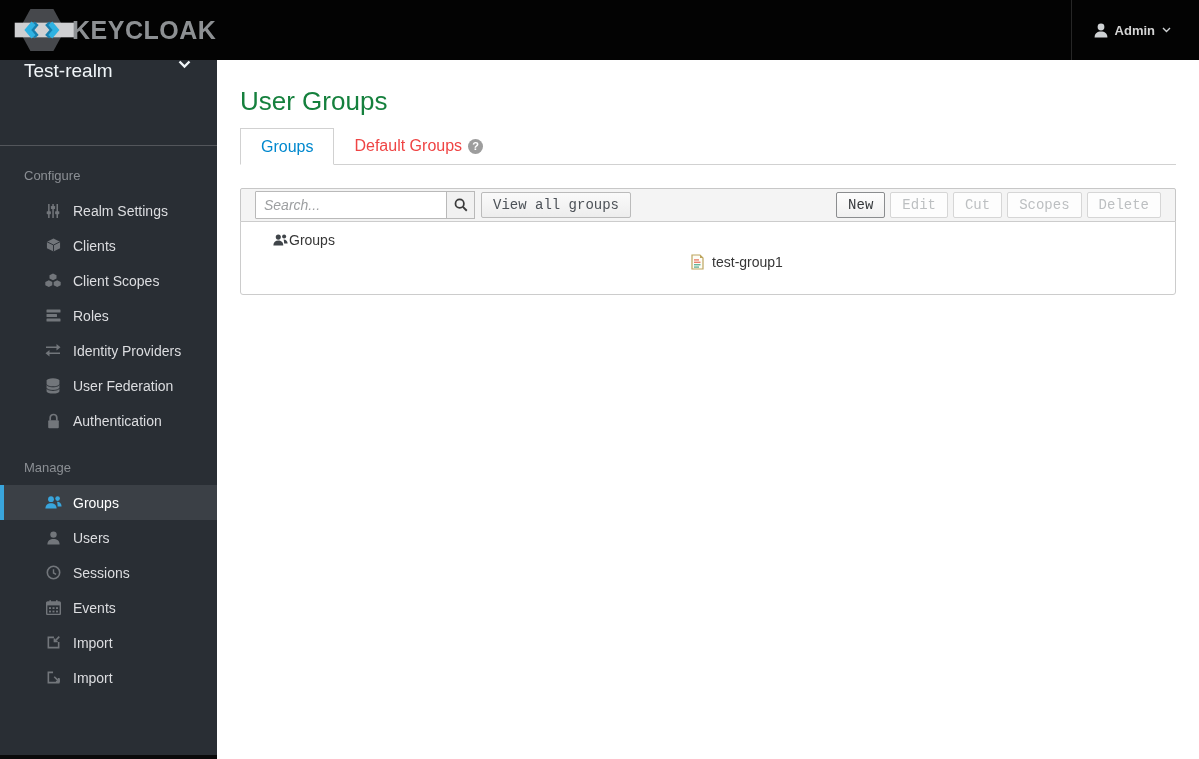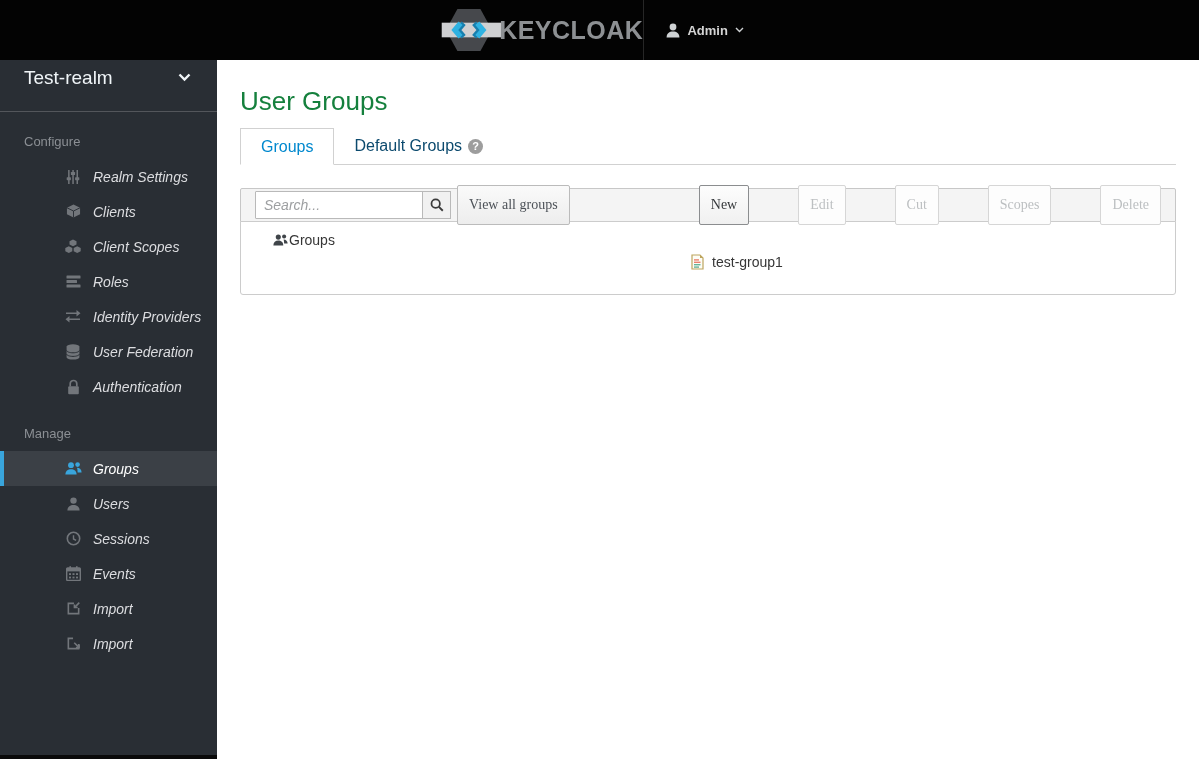--- a/index.html
+++ b/index.html
@@ -1,58 +1,58 @@
 <!DOCTYPE html>
 <html><head>
 <meta charset="utf-8">
 <style>
   * { margin:0; padding:0; box-sizing:border-box; }
   html,body { width:1199px; height:759px; overflow:hidden; }
   body { font-family:"Liberation Sans","DejaVu Sans",sans-serif; background:#fff; position:relative; }
 
   
-  .header { height:60px; background:#030303; display:flex; align-items:center; justify-content:center; }
+  .header { height:60px; background:#030303; display:flex; align-items:center; justify-content:space-between; }
   .brand { display:flex; align-items:center; padding-left:10px; }
   .brand-text { font-size:25px; font-weight:bold; color:#8d9093; letter-spacing:.5px; margin-left:-6px; }
   .user-menu { height:60px; display:flex; align-items:center; gap:7px; padding:0 28px 0 22px; border-left:1px solid #262626; cursor:pointer; }
   .user-menu .uname { color:#d4d4d4; font-size:13px; font-weight:bold; }
 
   
   .layout { display:flex; height:699px; }
 
   
   .sidebar { width:217px; background:#292e34; position:relative; flex:0 0 217px; display:flex; flex-direction:column; }
   .sidebar::after { content:""; position:absolute; left:0; bottom:0; width:100%; height:4px; background:#0a0a0a; }
-  .realm-selector { height:52px; display:flex; align-items:center; justify-content:space-between; padding:0 26px 16px 24px; border-bottom:1px solid #53565b; cursor:pointer; }
+  .realm-selector { height:86px; display:flex; align-items:flex-start; justify-content:space-between; padding:0 26px 16px 24px; border-bottom:1px solid #53565b; cursor:pointer; }
   .realm-selector .realm-name { color:#f0f5f8; font-size:19px; font-weight:300; }
   .nav-section-label { padding:22px 0 10px 24px; color:#8b8f94; font-size:13px; }
-  .nav-item { display:flex; align-items:center; height:35px; padding-left:60px; cursor:pointer; color:#dcdde0; font-size:14px; border-left:4px solid transparent;font-style:italic; }
+  .nav-item { display:flex; align-items:center; height:35px; padding-left:40px; cursor:pointer; color:#dcdde0; font-size:14px; border-left:4px solid transparent; }
   .nav-item .nav-icon { width:18px; display:flex; justify-content:center; color:#72767b; margin-right:11px; }
   .nav-item.active { background:#3b4046; border-left:4px solid #39a5dc; color:#fff; }
   .nav-item.active .nav-icon { color:#39a5dc; }
 
   
   .main { flex:1; background:#fff; padding:0 23px; }
   .page-title { font-size:26px; font-weight:300; color:#15803d; margin-top:26px; line-height:30px; }
   .tabs { display:flex; margin-top:12px; border-bottom:1px solid #d1d1d1; height:37px; }
-  .tab { display:flex; align-items:center; gap:6px; padding:0 20px; font-size:16px; color:#0c4a6e; cursor:pointer; }
+  .tab { display:flex; align-items:center; gap:6px; padding:0 20px; font-size:16px; color:#ef4444; cursor:pointer; }
   .tab.active { background:#fff; border:1px solid #d1d1d1; border-bottom:1px solid #fff; margin-bottom:-1px; color:#0088ce; }
   .qmark { display:inline-block; width:15px; height:15px; border-radius:50%; background:#9d9d9d; color:#fff; font-size:11px; font-weight:bold; text-align:center; line-height:15px; }
   .qmark::before { content:"?"; }
 
   
   .toolbar { margin-top:23px; height:34px; background:#f4f4f4; border:1px solid #c7c7c7; border-radius:2px 2px 0 0; display:flex; align-items:center; padding:0 14px; }
-  .search-input { width:168px; height:28px; border:1px solid #b9b9b9; padding:0 8px; font-size:14px; color:#363636; font-family:inherit; border-radius:1px; }
+  .search-input { width:192px; height:28px; border:1px solid #b9b9b9; padding:0 8px; font-size:14px; color:#363636; font-family:inherit; border-radius:1px; }
   .search-input::placeholder { color:#9d9fa1; font-style:italic; }
   .search-btn { width:29px; height:28px; margin-left:-1px; border:1px solid #b9b9b9; background:#f1f1f1; display:flex; align-items:center; justify-content:center; cursor:pointer; color:#3a3a3a; }
-  .btn { height:40px; padding:0 11px; font-size:14px; font-family:Liberation Serif, serif; background:linear-gradient(#fafafa,#ededed); border:1px solid #bbb; border-radius:2px; color:#4d5258; cursor:pointer; }
+  .btn { height:26px; padding:0 11px; font-size:14px; font-family:Liberation Mono, monospace; background:linear-gradient(#fafafa,#ededed); border:1px solid #bbb; border-radius:2px; color:#4d5258; cursor:pointer; }
   .view-all-btn { margin-left:6px; }
   .actions { margin-left:auto; display:flex; gap:5px;padding-left:12px; }
   .btn.primary { border-color:#8b8d8f; color:#36393c; background:linear-gradient(#fdfdfd,#f0f0f0); }
-  .btn.disabled { border-color:#d6d6d6; color:#bcbfc1; background:#fdfdfd; cursor:default;margin-left:44px; }
+  .btn.disabled { border-color:#d6d6d6; color:#bcbfc1; background:#fdfdfd; cursor:default; }
 
   
   .tree-panel { border:1px solid #ccc; margin-top:-1px; height:74px; background:#fff; border-radius:0 0 3px 3px; padding:7px 0 0 32px; font-size:14px; color:#363636; }
   .tree-row { display:flex; align-items:center; height:22px; cursor:pointer; white-space:nowrap; }
   .tree-root-icon { color:#3f4449; display:flex; margin-right:1px; }
   .tree-children { margin-left:26px; }
   .tree-children .tree-row { gap:8px;justify-content:center; }
   svg { display:block; }
 </style>
 </head>

